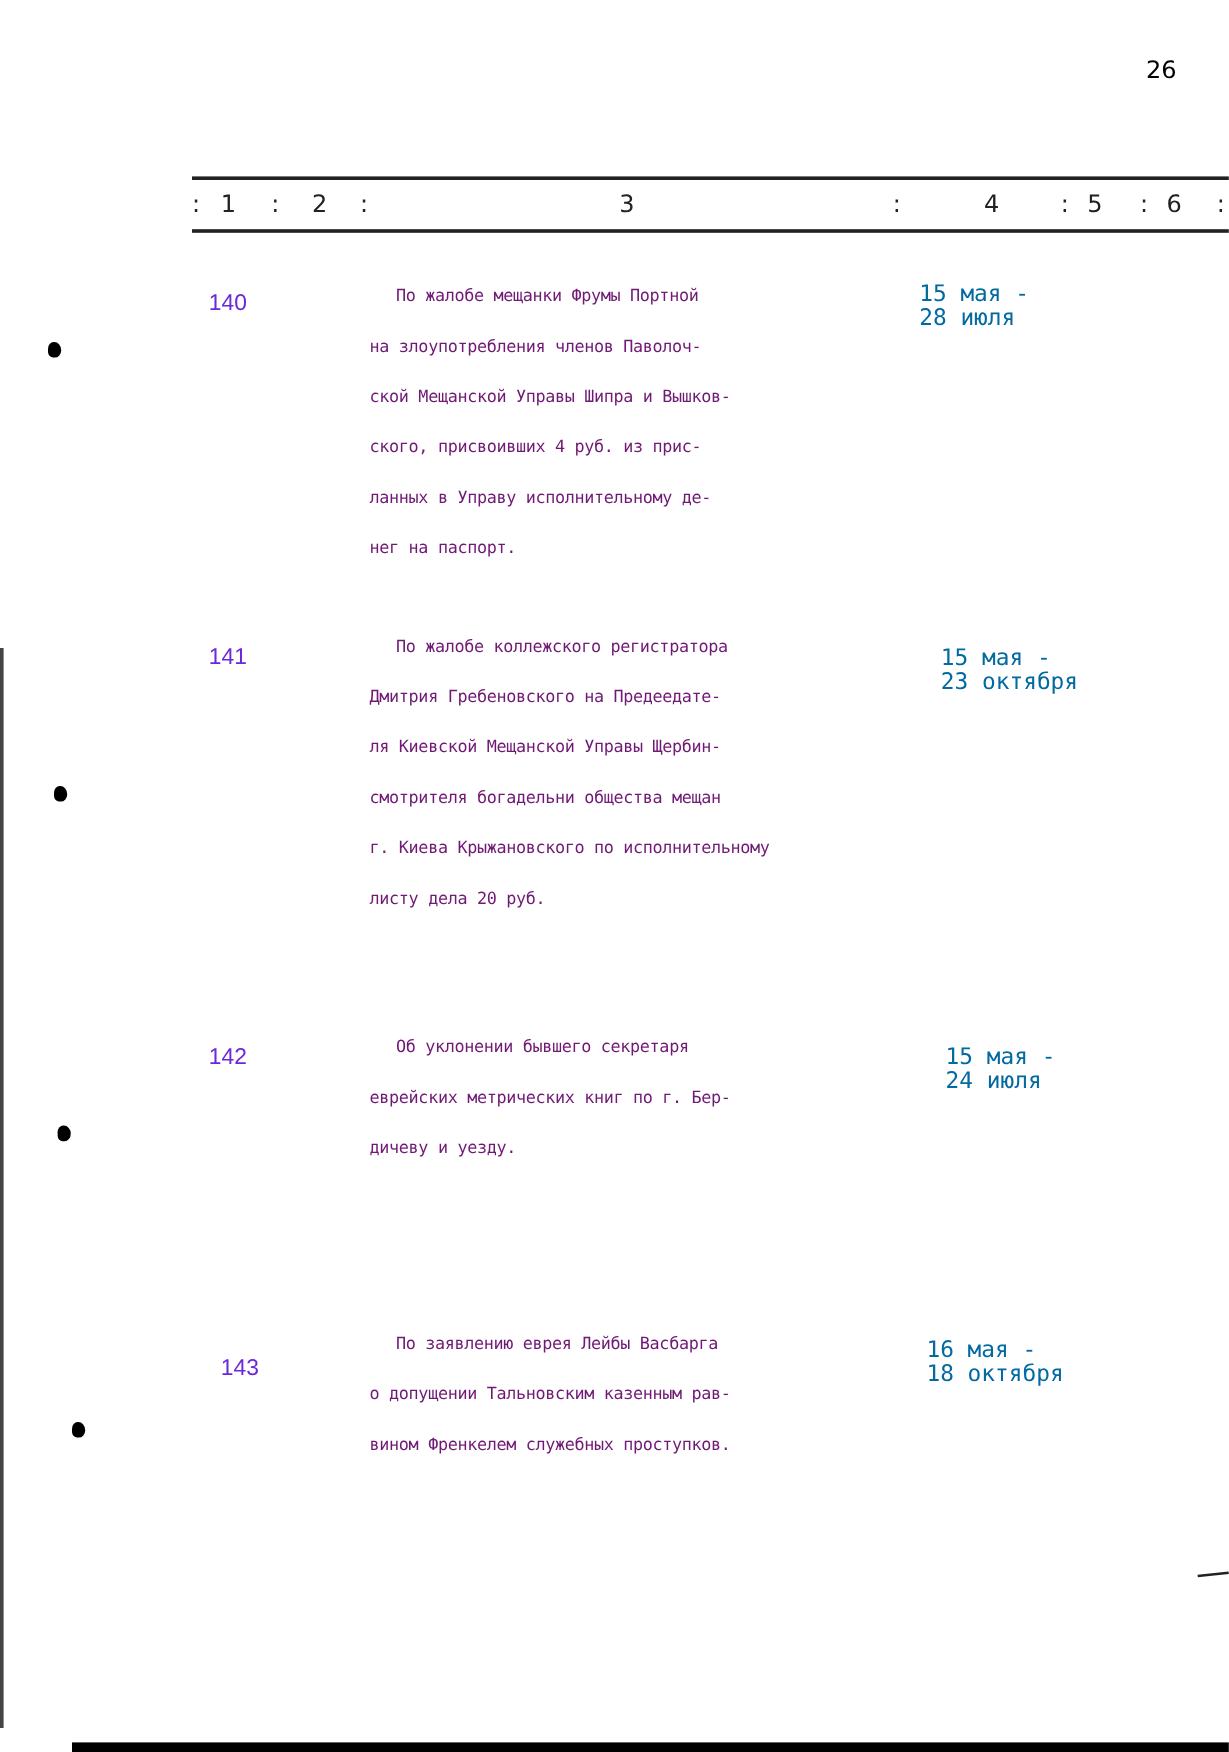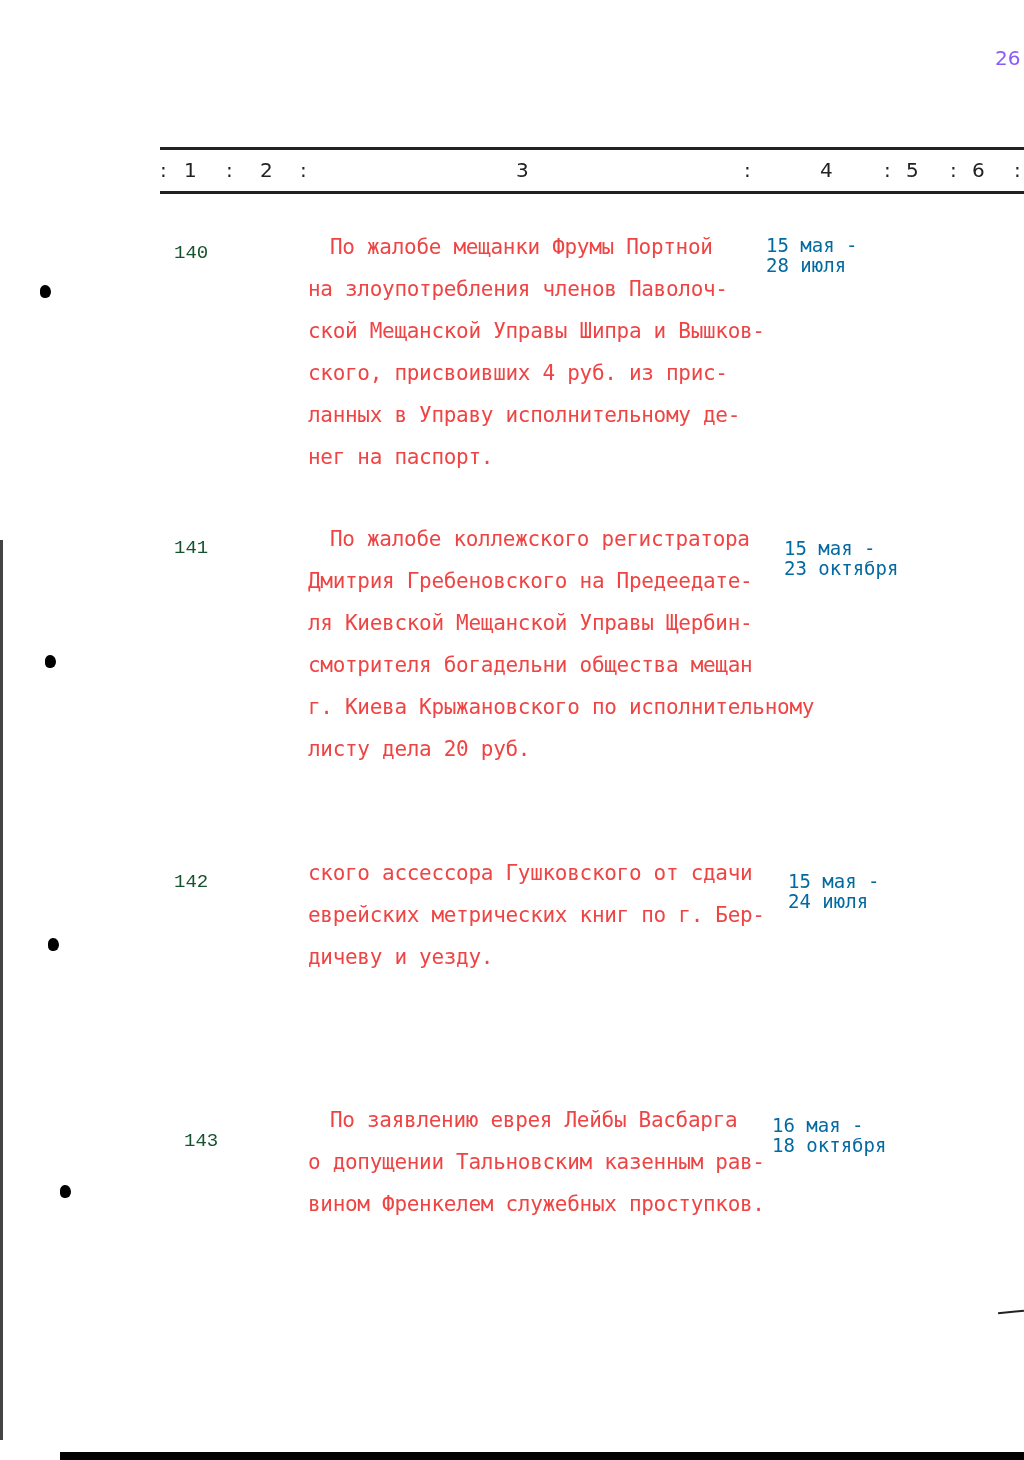--- a/index.html
+++ b/index.html
@@ -3,37 +3,37 @@
 <meta charset="utf-8">
 <style>
   html, body { margin: 0; padding: 0; }
   body {
     width: 1024px; height: 1460px; position: relative; overflow: hidden;
     background: #ffffff; color: #1a1a1a;
     font-family: "DejaVu Sans Mono", "Liberation Mono", monospace;
   }
   .page-number {
     position: absolute; left: 955px; top: 46px; font-size: 20px;
-    font-family: "DejaVu Sans", sans-serif; color: #8b5cf6; margin-left: 40px;
+    font-family: "DejaVu Sans", sans-serif; color: #000000;
   }
   .rule { position: absolute; left: 160px; width: 864px; background: #222; }
   .rule.top { top: 147px; height: 3px; }
   .rule.mid { top: 191px; height: 3px; }
   .header-row {
     position: absolute; top: 158px; left: 0; width: 1024px; height: 28px;
     font-family: "DejaVu Sans", sans-serif; font-size: 20px; color: #222;
   }
   .header-row span { position: absolute; top: 0; }
   .entry-num {
-    position: absolute; left: 174px; font-family: Liberation Mono, monospace;
-    font-size: 19px; color: #14532d;
+    position: absolute; left: 174px; font-family: Liberation Sans, sans-serif;
+    font-size: 19px; color: #6d28d9;
   }
   .entry-text {
     position: absolute; left: 308px; width: 480px;
-    font-size: 21px; line-height: 42px; color: #ef4444;
+    font-size: 14px; line-height: 42px; color: #701a75;
     letter-spacing: -0.3px;
   }
   .entry-text .line { white-space: nowrap; display: block; }
   .entry-text .line.indent { padding-left: 22px; }
   .entry-dates {
     position: absolute; font-size: 19px; line-height: 20px; color: #0369a1;
     white-space: nowrap;
   }
   .entry-dates span { display: block; }
   .mark {
@@ -97,21 +97,21 @@
   <span class="line">г. Киева Крыжановского по исполнительному</span>
   <span class="line">листу дела 20 руб.</span>
 </div>
 <div class="entry-dates" style="left:784px; top:538px">
   <span>15 мая -</span>
   <span>23 октября</span>
 </div>
 
 <div class="entry-num" style="top:871px">142</div>
 <div class="entry-text" style="top:852px">
-  <span class="line">ского ассессора Гушковского от сдачи</span>
+  <span class="line indent">Об уклонении бывшего секретаря</span>
   <span class="line">еврейских метрических книг по г. Бер-</span>
   <span class="line">дичеву и уезду.</span>
 </div>
 <div class="entry-dates" style="left:788px; top:871px">
   <span>15 мая -</span>
   <span>24 июля</span>
 </div>
 
 <div class="entry-num" style="top:1130px; left:184px">143</div>
 <div class="entry-text" style="top:1099px">

